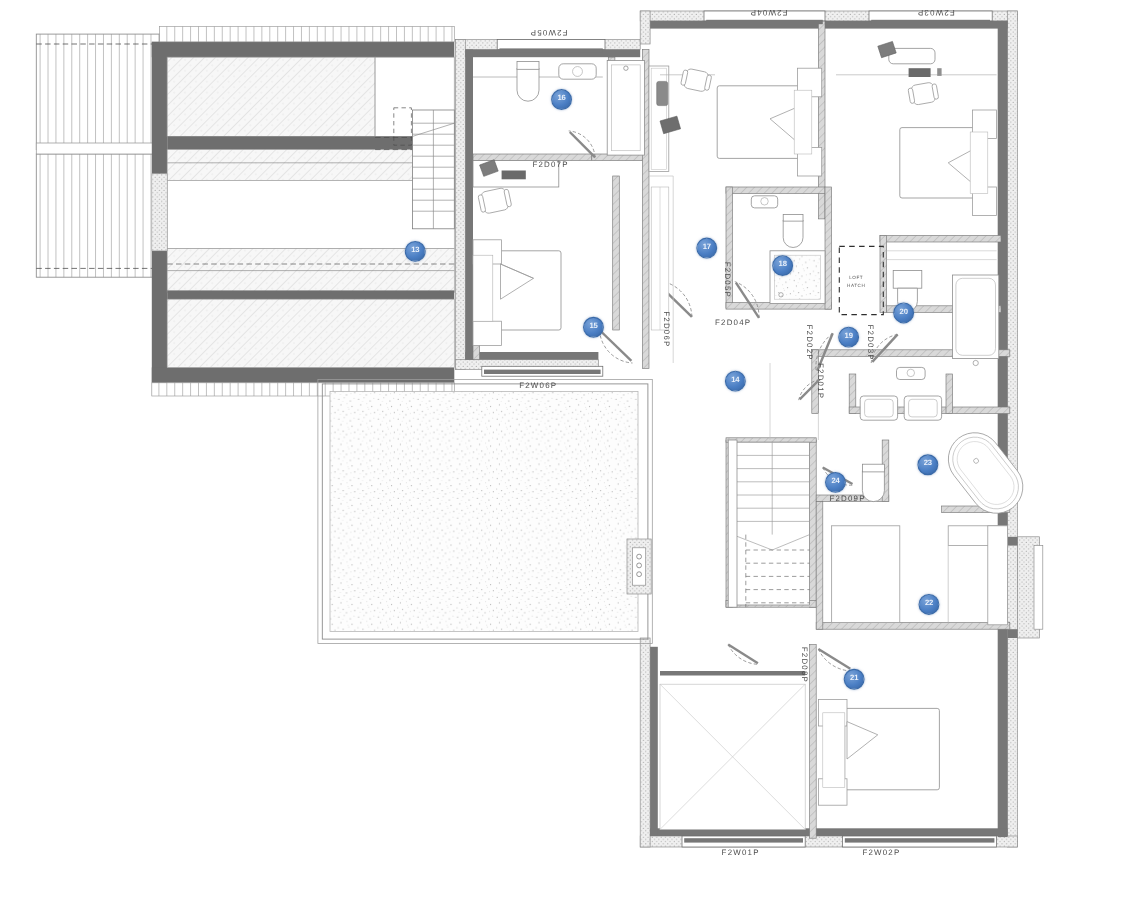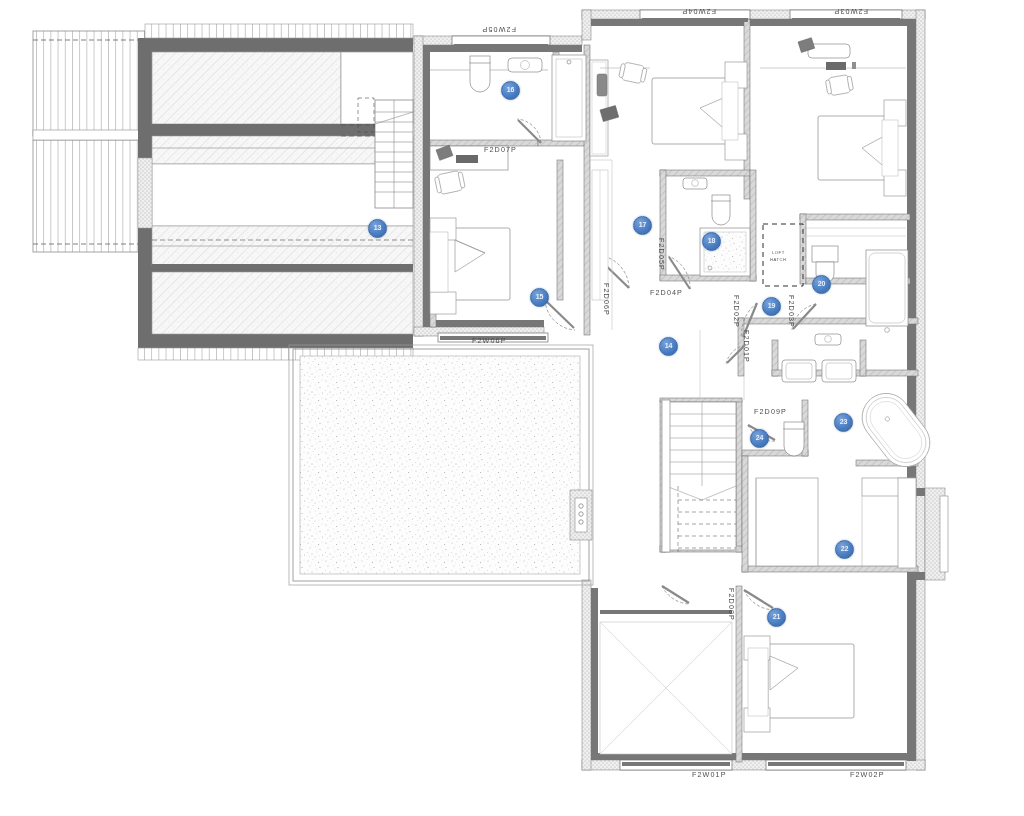--- a/index.html
+++ b/index.html
@@ -473,26 +473,26 @@
 <div class="pin" style="left:834px;top:413px">23</div>
 <div class="pin" style="left:750px;top:429px">24</div>
 
 <div class="tag" style="left:484px;top:145px">F2D07P</div>
 <div class="tag" style="left:650px;top:288px">F2D04P</div>
 <div class="tag rot90" style="left:666px;top:238px">F2D05P</div>
 <div class="tag rot90" style="left:611px;top:283px">F2D06P</div>
 <div class="tag rot90" style="left:741px;top:295px">F2D02P</div>
 <div class="tag rot90" style="left:751px;top:330px">F2D01P</div>
 <div class="tag rot90" style="left:796px;top:295px">F2D03P</div>
-<div class="tag" style="left:754px;top:407px">F2D09P</div>
+<div class="tag" style="left:754px;top:448px">F2D09P</div>
 <div class="tag rot90" style="left:736px;top:588px">F2D08P</div>
 
 <div class="tag rot180" style="left:516px;top:34px">F2W05P</div>
 <div class="tag rot180" style="left:716px;top:16px">F2W04P</div>
 <div class="tag rot180" style="left:868px;top:16px">F2W03P</div>
-<div class="tag" style="left:472px;top:336px">F2W06P</div>
-<div class="tag" style="left:692px;top:770px">F2W01P</div>
-<div class="tag" style="left:850px;top:770px">F2W02P</div>
+<div class="tag" style="left:472px;top:346px">F2W06P</div>
+<div class="tag" style="left:656px;top:770px">F2W01P</div>
+<div class="tag" style="left:784px;top:770px">F2W02P</div>
 
 <div class="tag tiny" style="left:772px;top:250px">LOFT</div>
 <div class="tag tiny" style="left:770px;top:257px">HATCH</div>
 
 </div>
 
 </body></html>

